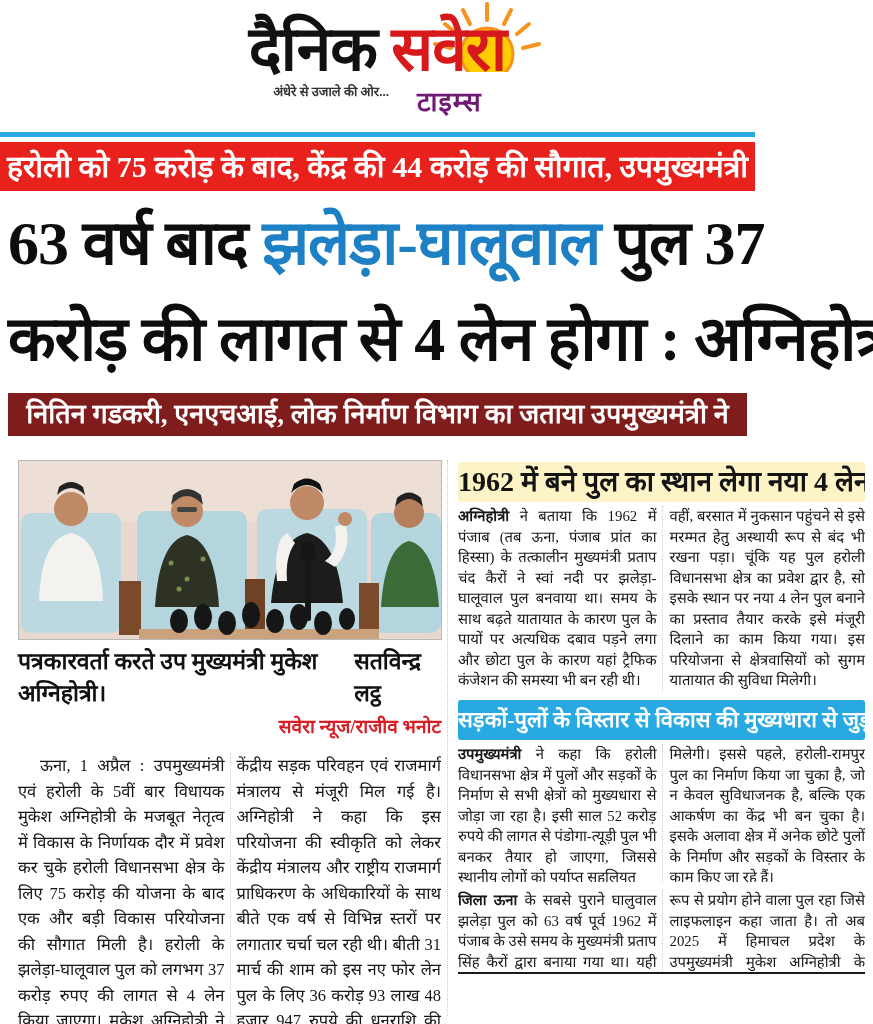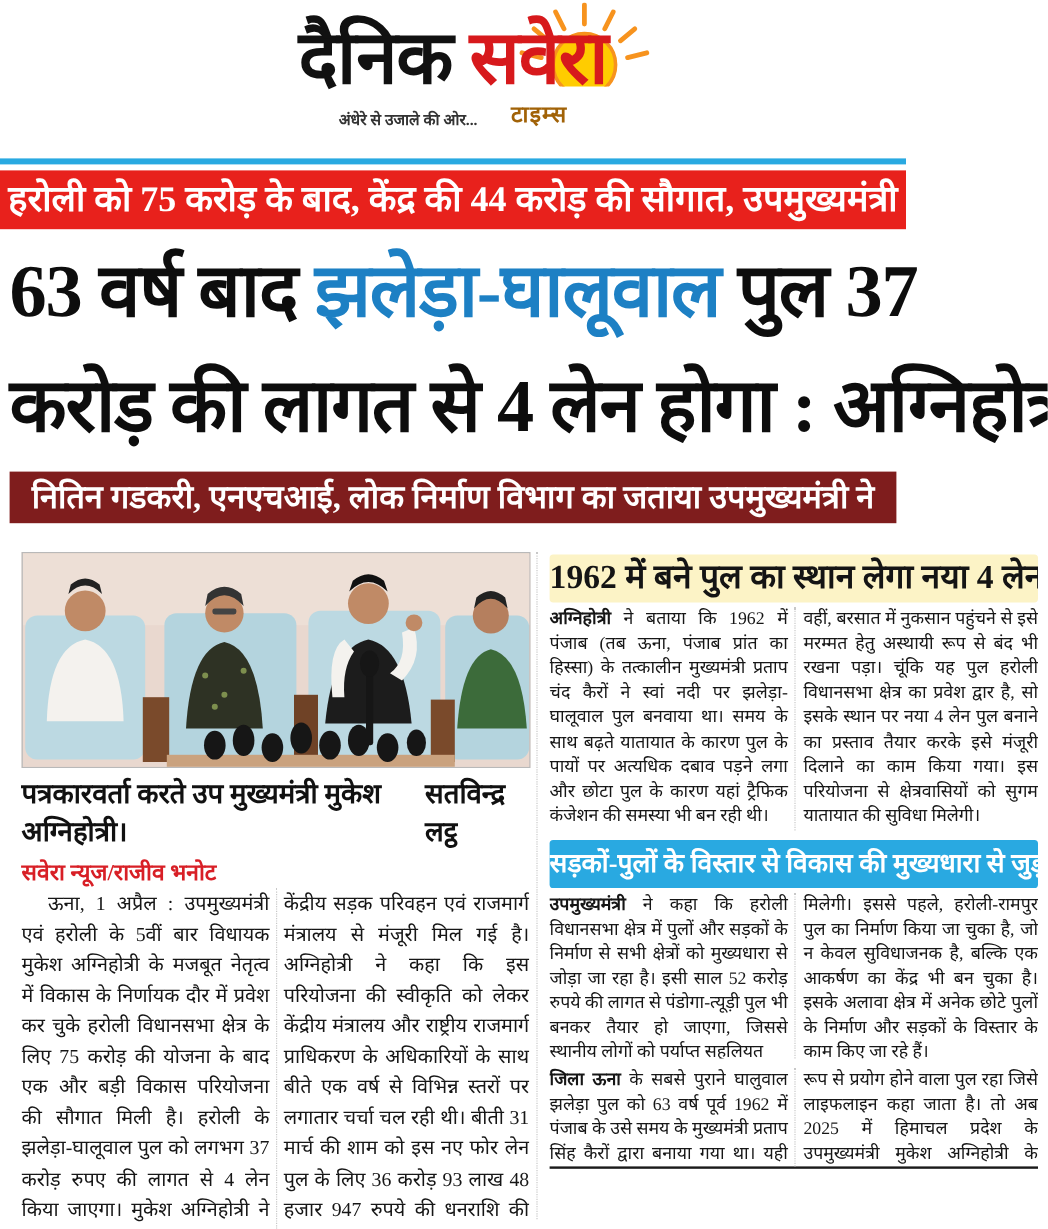--- a/index.html
+++ b/index.html
@@ -7,23 +7,23 @@
     font-family:"Liberation Serif","DejaVu Serif",serif; }
   .page { width:755px; height:1024px; position:relative; background:#fff;font-family:Liberation Serif, serif; }
 
   
   .masthead { height:132px; position:relative; text-align:center; }
   .mast-inner { position:relative; display:inline-block; margin-top:14px; }
   .sun { position:absolute; left:178px; top:-12px; width:120px; height:70px; z-index:0; }
   .mast-line { position:relative; z-index:1; font-weight:bold; font-size:62px; line-height:70px; letter-spacing:-1px; }
   .mast-black { color:#111; }
   .mast-red { color:#d7191c; }
-  .mast-sub-row { position:relative; z-index:1; display:flex; justify-content:center; gap:28px; align-items:flex-end; margin-top:-2px; }
+  .mast-sub-row { position:relative; z-index:1; display:flex; justify-content:center; gap:28px; align-items:flex-start; margin-top:-2px; }
   .tagline { font-size:13px; color:#333; font-weight:bold; }
-  .times { font-size:19px; font-weight:bold; color:#a16207; letter-spacing:1px; }
+  .times { font-size:27px; font-weight:bold; color:#701a75; letter-spacing:1px; }
 
   
   .blue-rule { height:5px; background:#29a9e1; width:100%; }
   .kicker { margin-top:5px; background:#e8211c; color:#fff; text-align:center;
     font-size:30px; font-weight:bold; line-height:49px; height:49px; width:100%; }
   .headline { padding:4px 8px 0 8px; font-weight:bold; color:#0d0d0d;
     font-size:62px; line-height:96px; letter-spacing:-1px; white-space:nowrap; }
   .headline .blue { color:#1d80c4; }
   .subhead { margin:6px 8px 0 8px; background:#7f1d1d; color:#fff; text-align:center;
     font-size:27px; font-weight:bold; line-height:43px; height:43px; }
@@ -32,21 +32,21 @@
   .content { position:absolute; left:0; top:458px; width:873px; height:560px; }
   .left-region { position:absolute; left:18px; top:2px; width:430px; height:556px;
     border-right:1px dotted #c8c8c8; padding-right:6px; }
   .right-region { position:absolute; left:458px; top:4px; width:407px; height:554px; }
 
   
   .photo { width:424px; height:180px; border:1px solid #b9b9b9; background:#e7d6cd; overflow:hidden; }
   .photo svg { display:block; }
   .caption-row { display:flex; justify-content:space-between; align-items:baseline;
     font-size:23px; font-weight:bold; color:#111; padding:4px 2px 2px 0; }
-  .byline { text-align:left; color:#d81f26; font-weight:bold; font-size:19px; margin:3px 0 1px 0; }
+  .byline { text-align:right; color:#d81f26; font-weight:bold; font-size:19px; margin:3px 0 14px 0; }
 
   .twocol { display:flex; }
   .twocol .col { width:50%; text-align:justify; overflow:hidden; }
   .twocol .col + .col { border-left:1px dotted #c8c8c8; }
 
   .main-cols { height:322px; border-bottom:2px solid #1a1a1a; }
   .main-cols .col { font-size:16.5px; line-height:25.5px; color:#161616; padding:0 5px 0 0; }
   .main-cols .col + .col { padding:0 0 0 6px; }
   .indent { display:inline-block; width:22px; }
 

